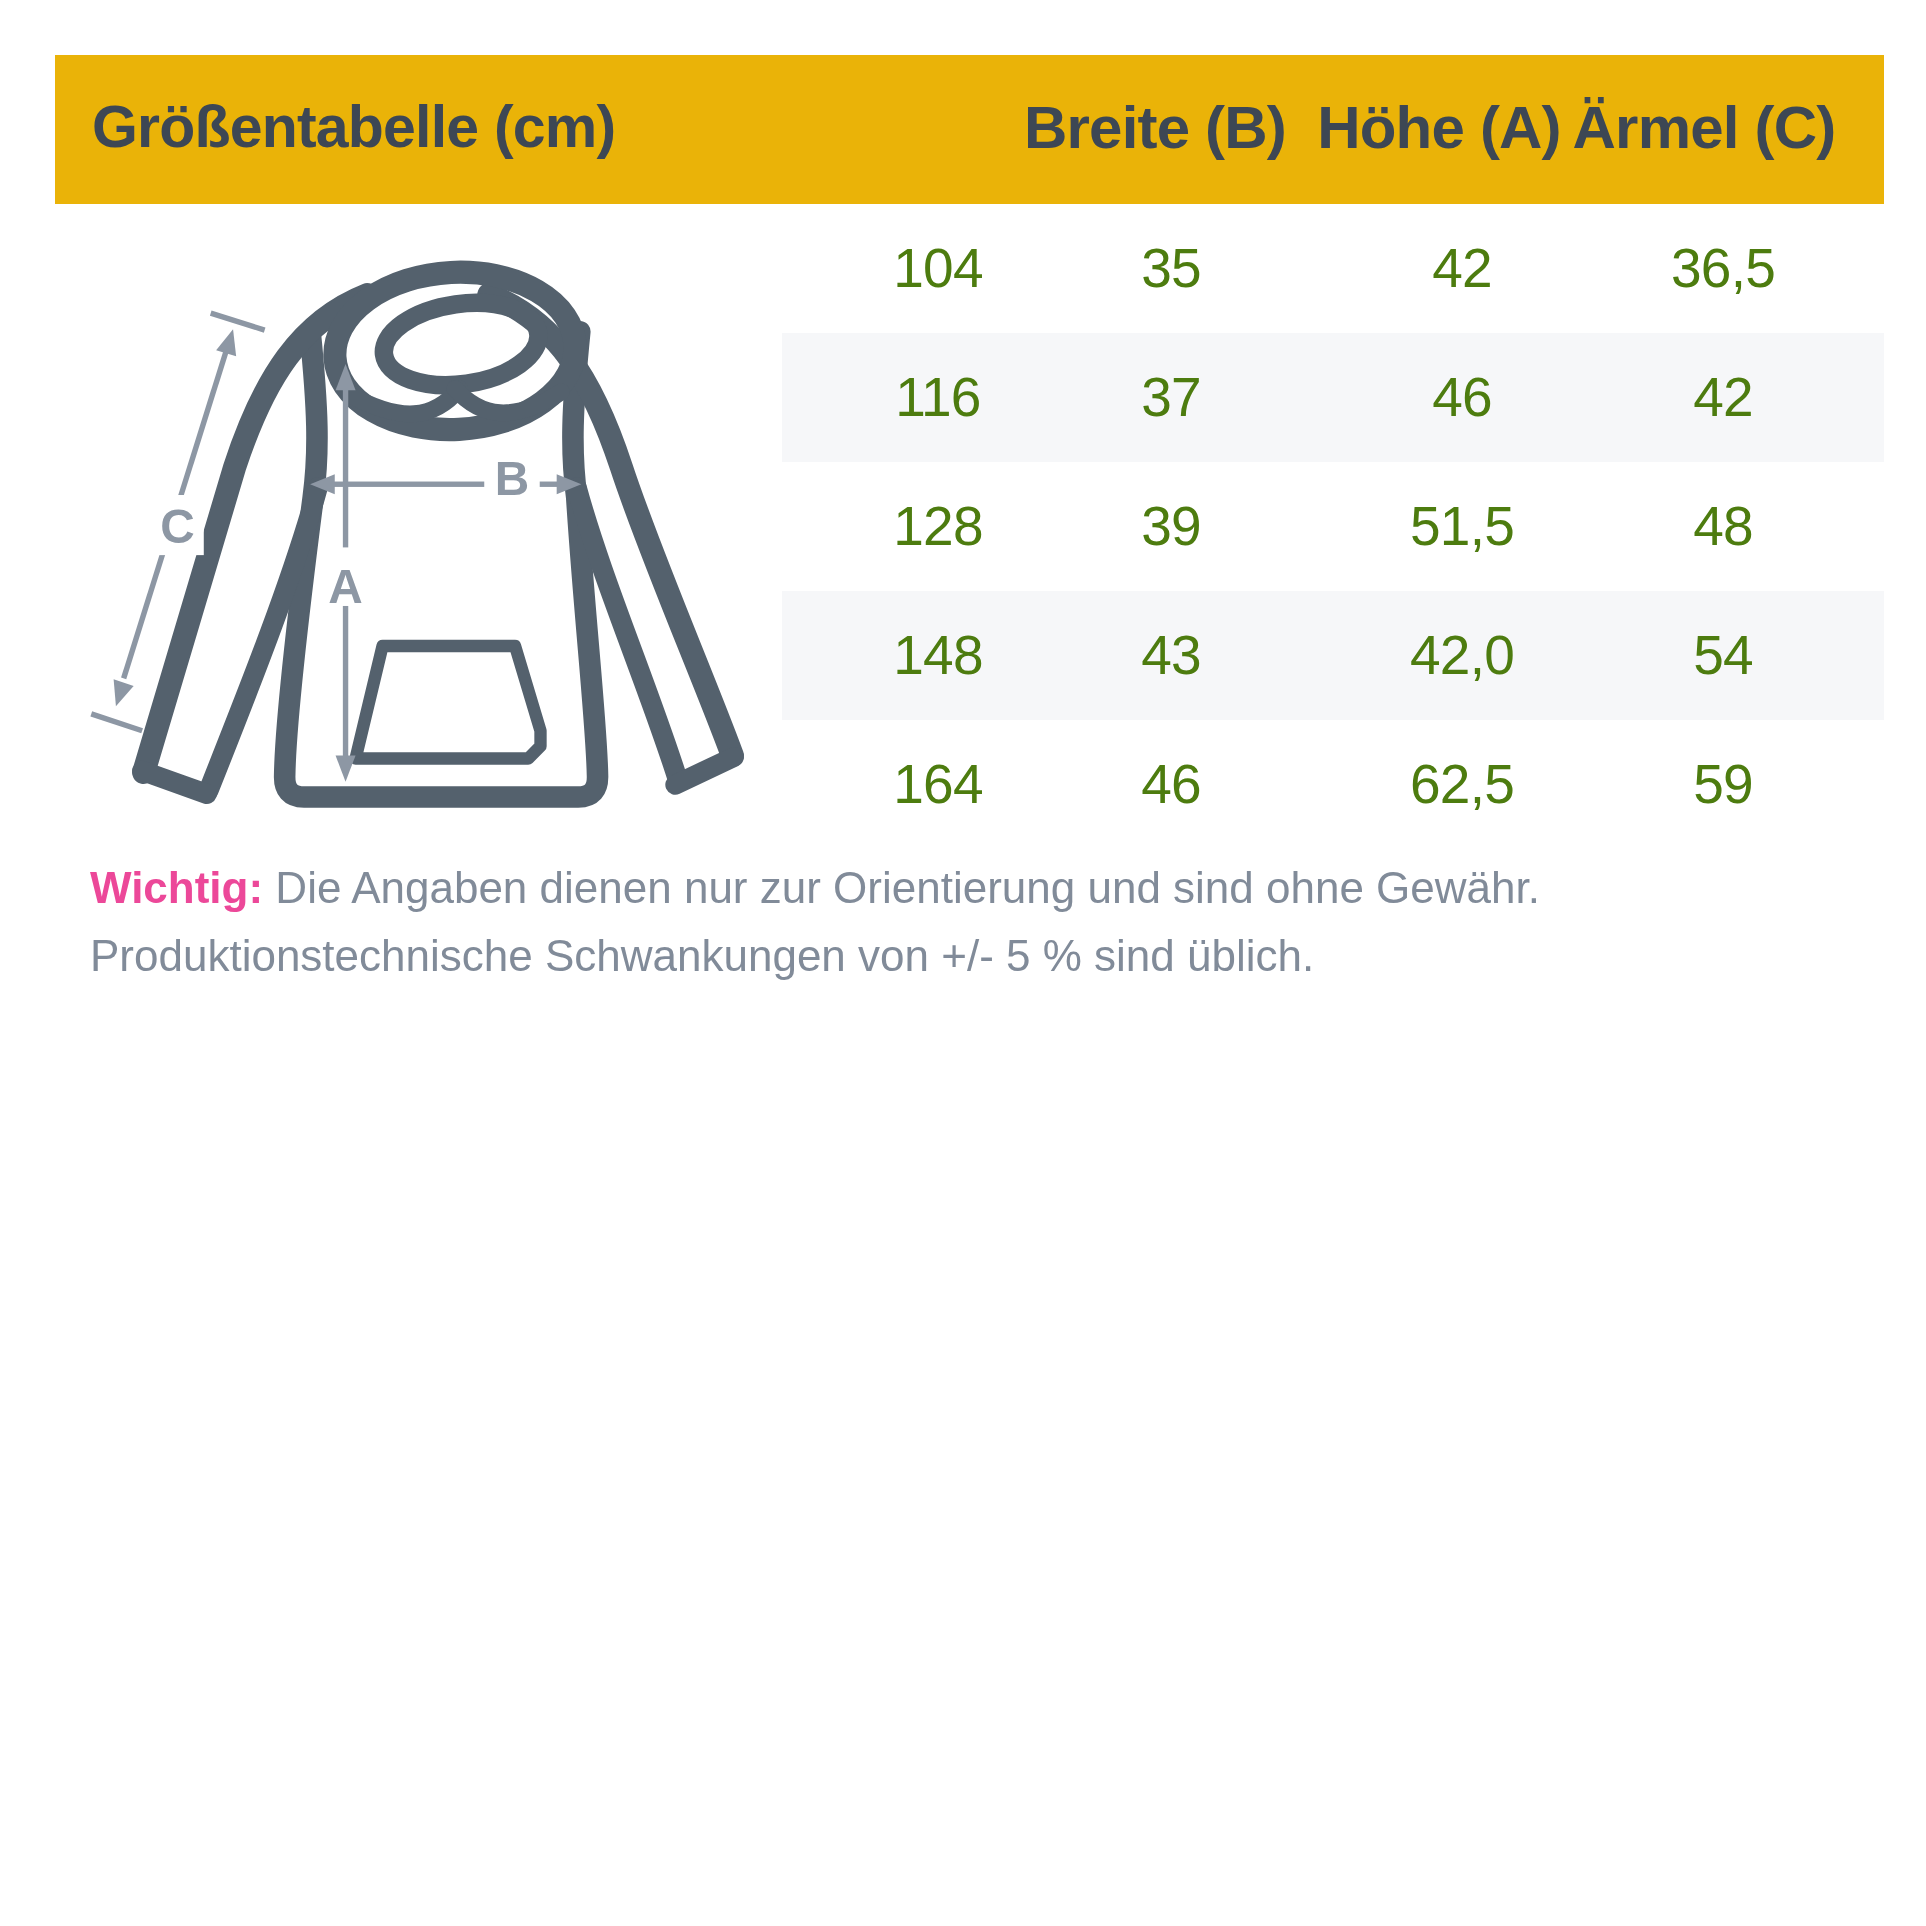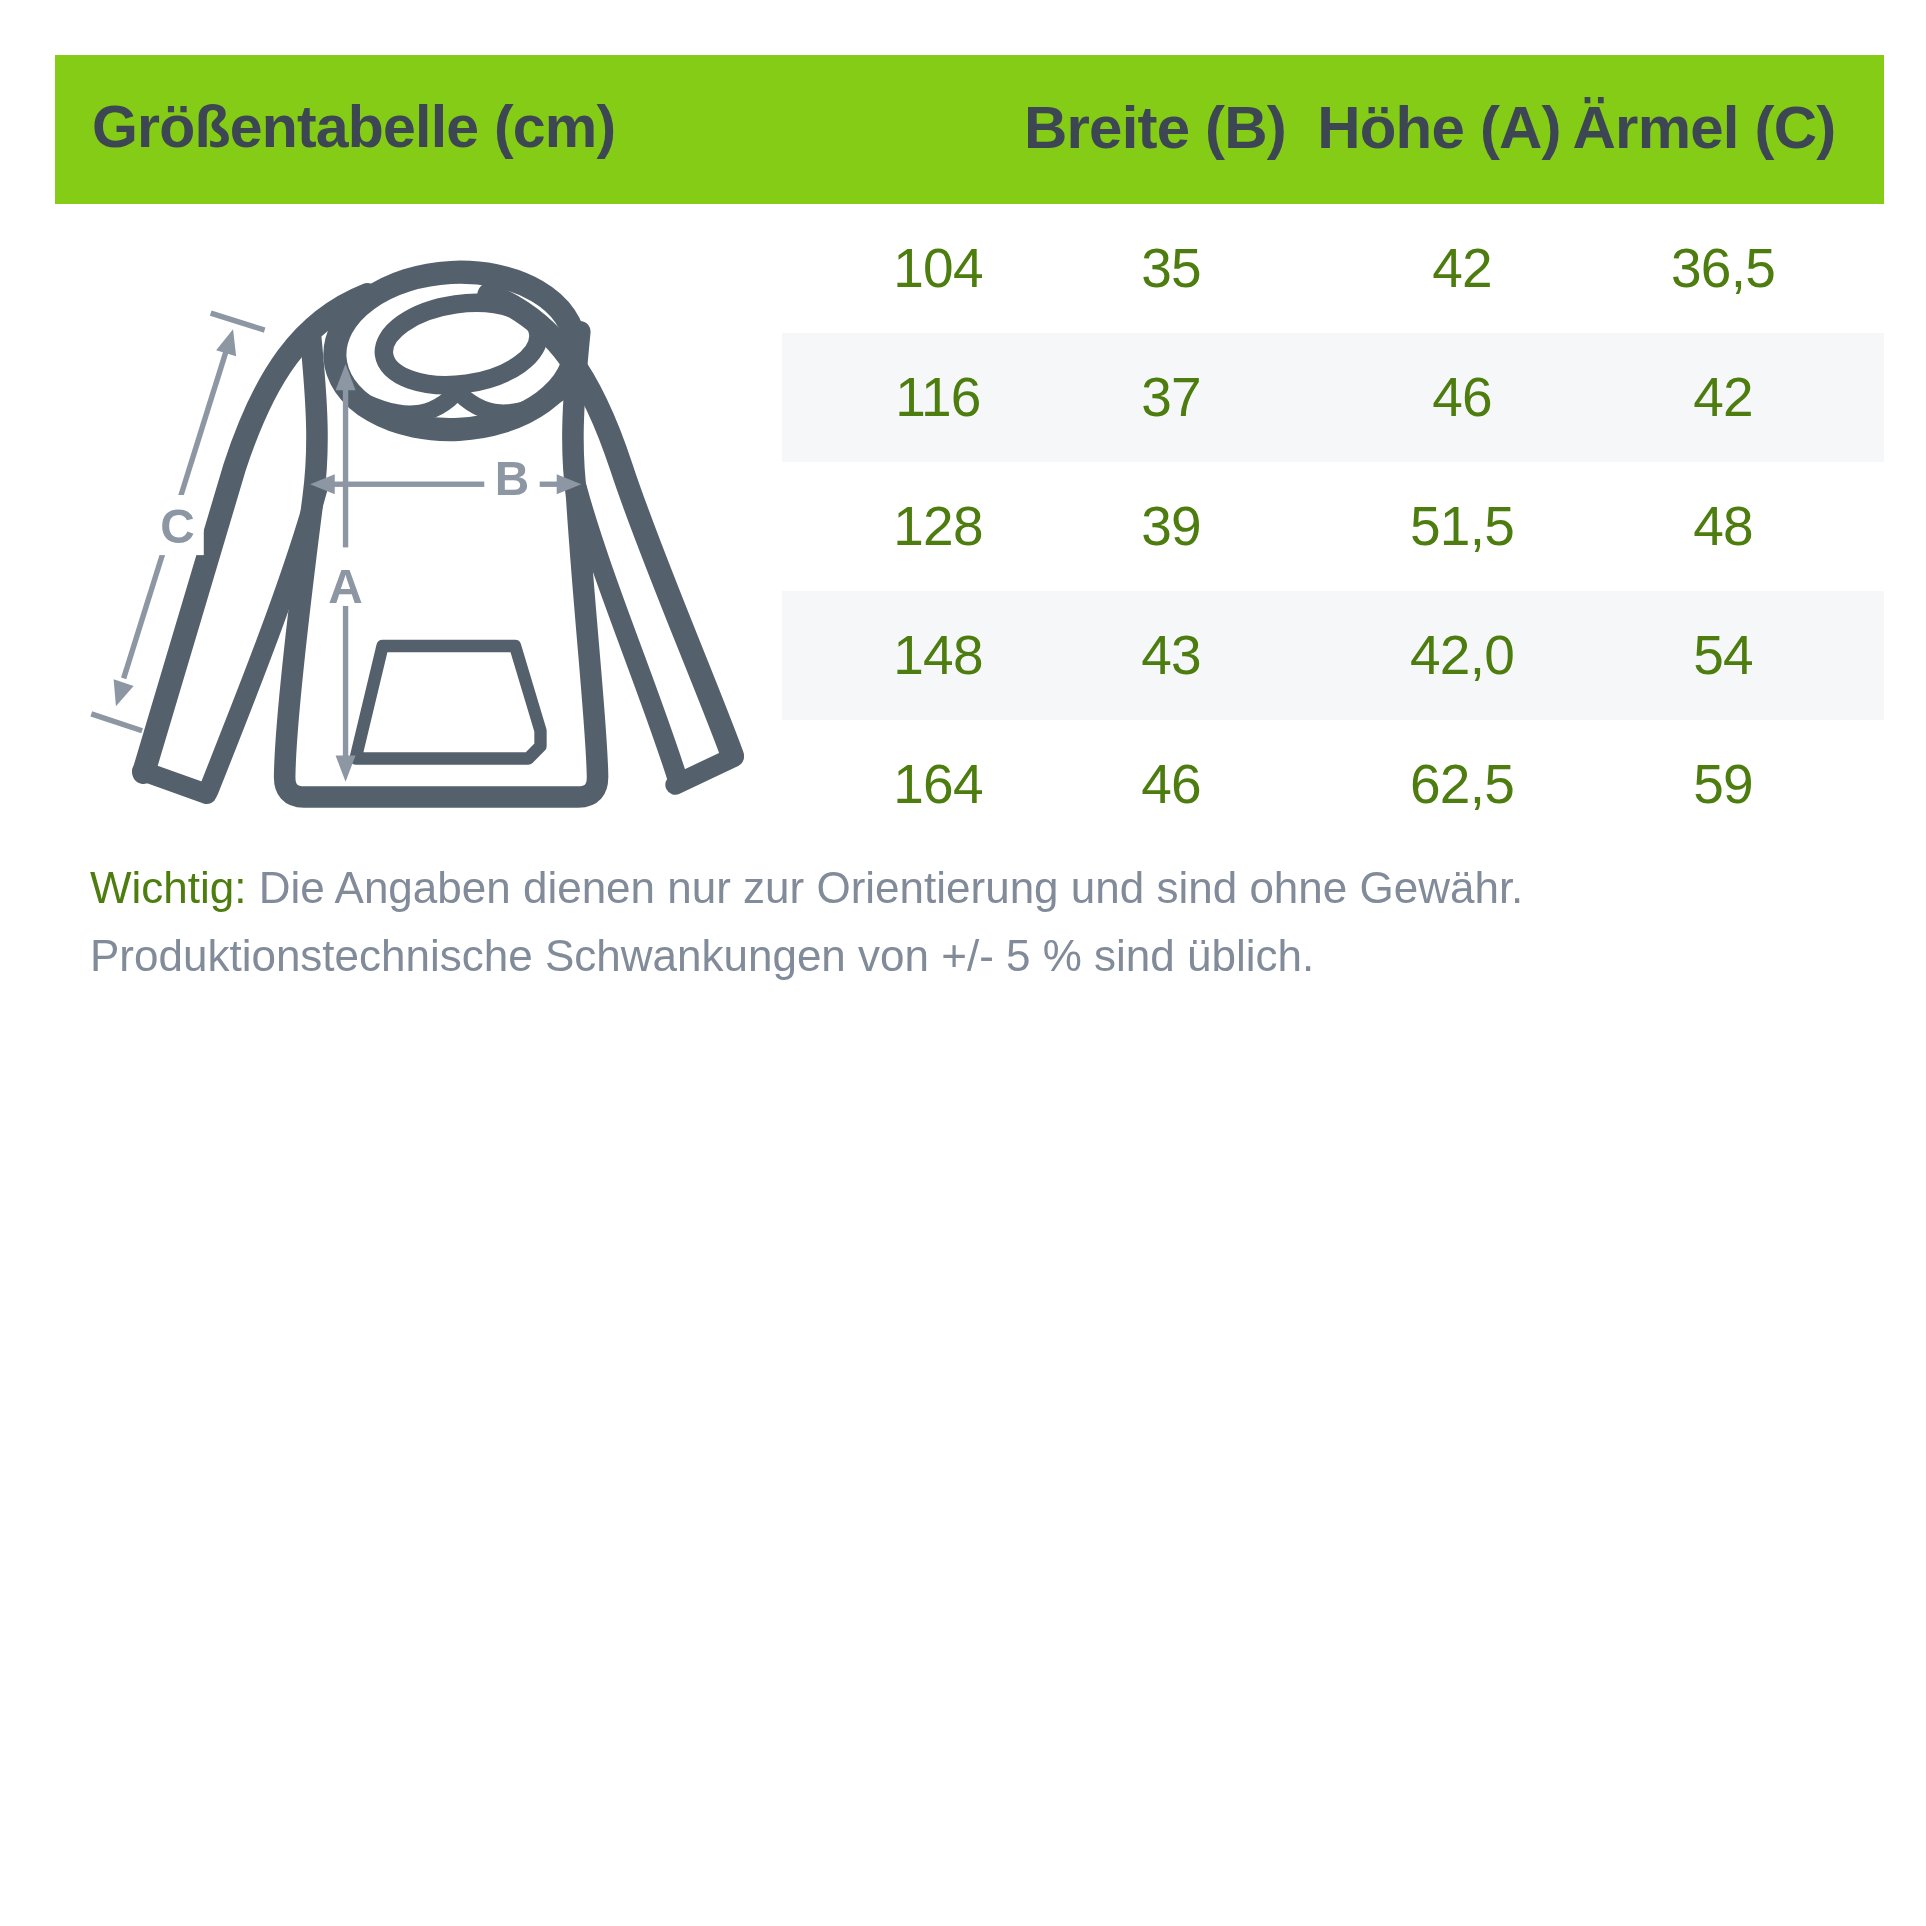--- a/index.html
+++ b/index.html
@@ -19,21 +19,21 @@
     inset: 0;
     background: #ffffff;
   }
   
   .header-band {
     position: absolute;
     left: 55px;
     top: 55px;
     width: 1829px;
     height: 149px;
-    background: #84cc16;
+    background: #eab308;
   }
   .title {
     position: absolute;
     left: 37px;
     top: 50%;
     transform: translateY(-54%);
     font-size: 59px;
     font-weight: bold;
     color: #3d4754;
     letter-spacing: -0.8px;
@@ -91,21 +91,21 @@
   .note {
     position: absolute;
     left: 90px;
     top: 854px;
     margin: 0;
     font-size: 44px;
     line-height: 68px;
     color: #818b99;
     white-space: nowrap;
   }
-  .note b { font-weight: normal; color: #4d7c0f; }
+  .note b { font-weight: bold; color: #ec4899; }
 </style>
 </head>
 <body>
 
 <div class="sheet">
 
   <div class="header-band">
     <div class="title">Größentabelle (cm)</div>
     <div class="col-label c1">Breite (B)</div>
     <div class="col-label c2">Höhe (A)</div>

